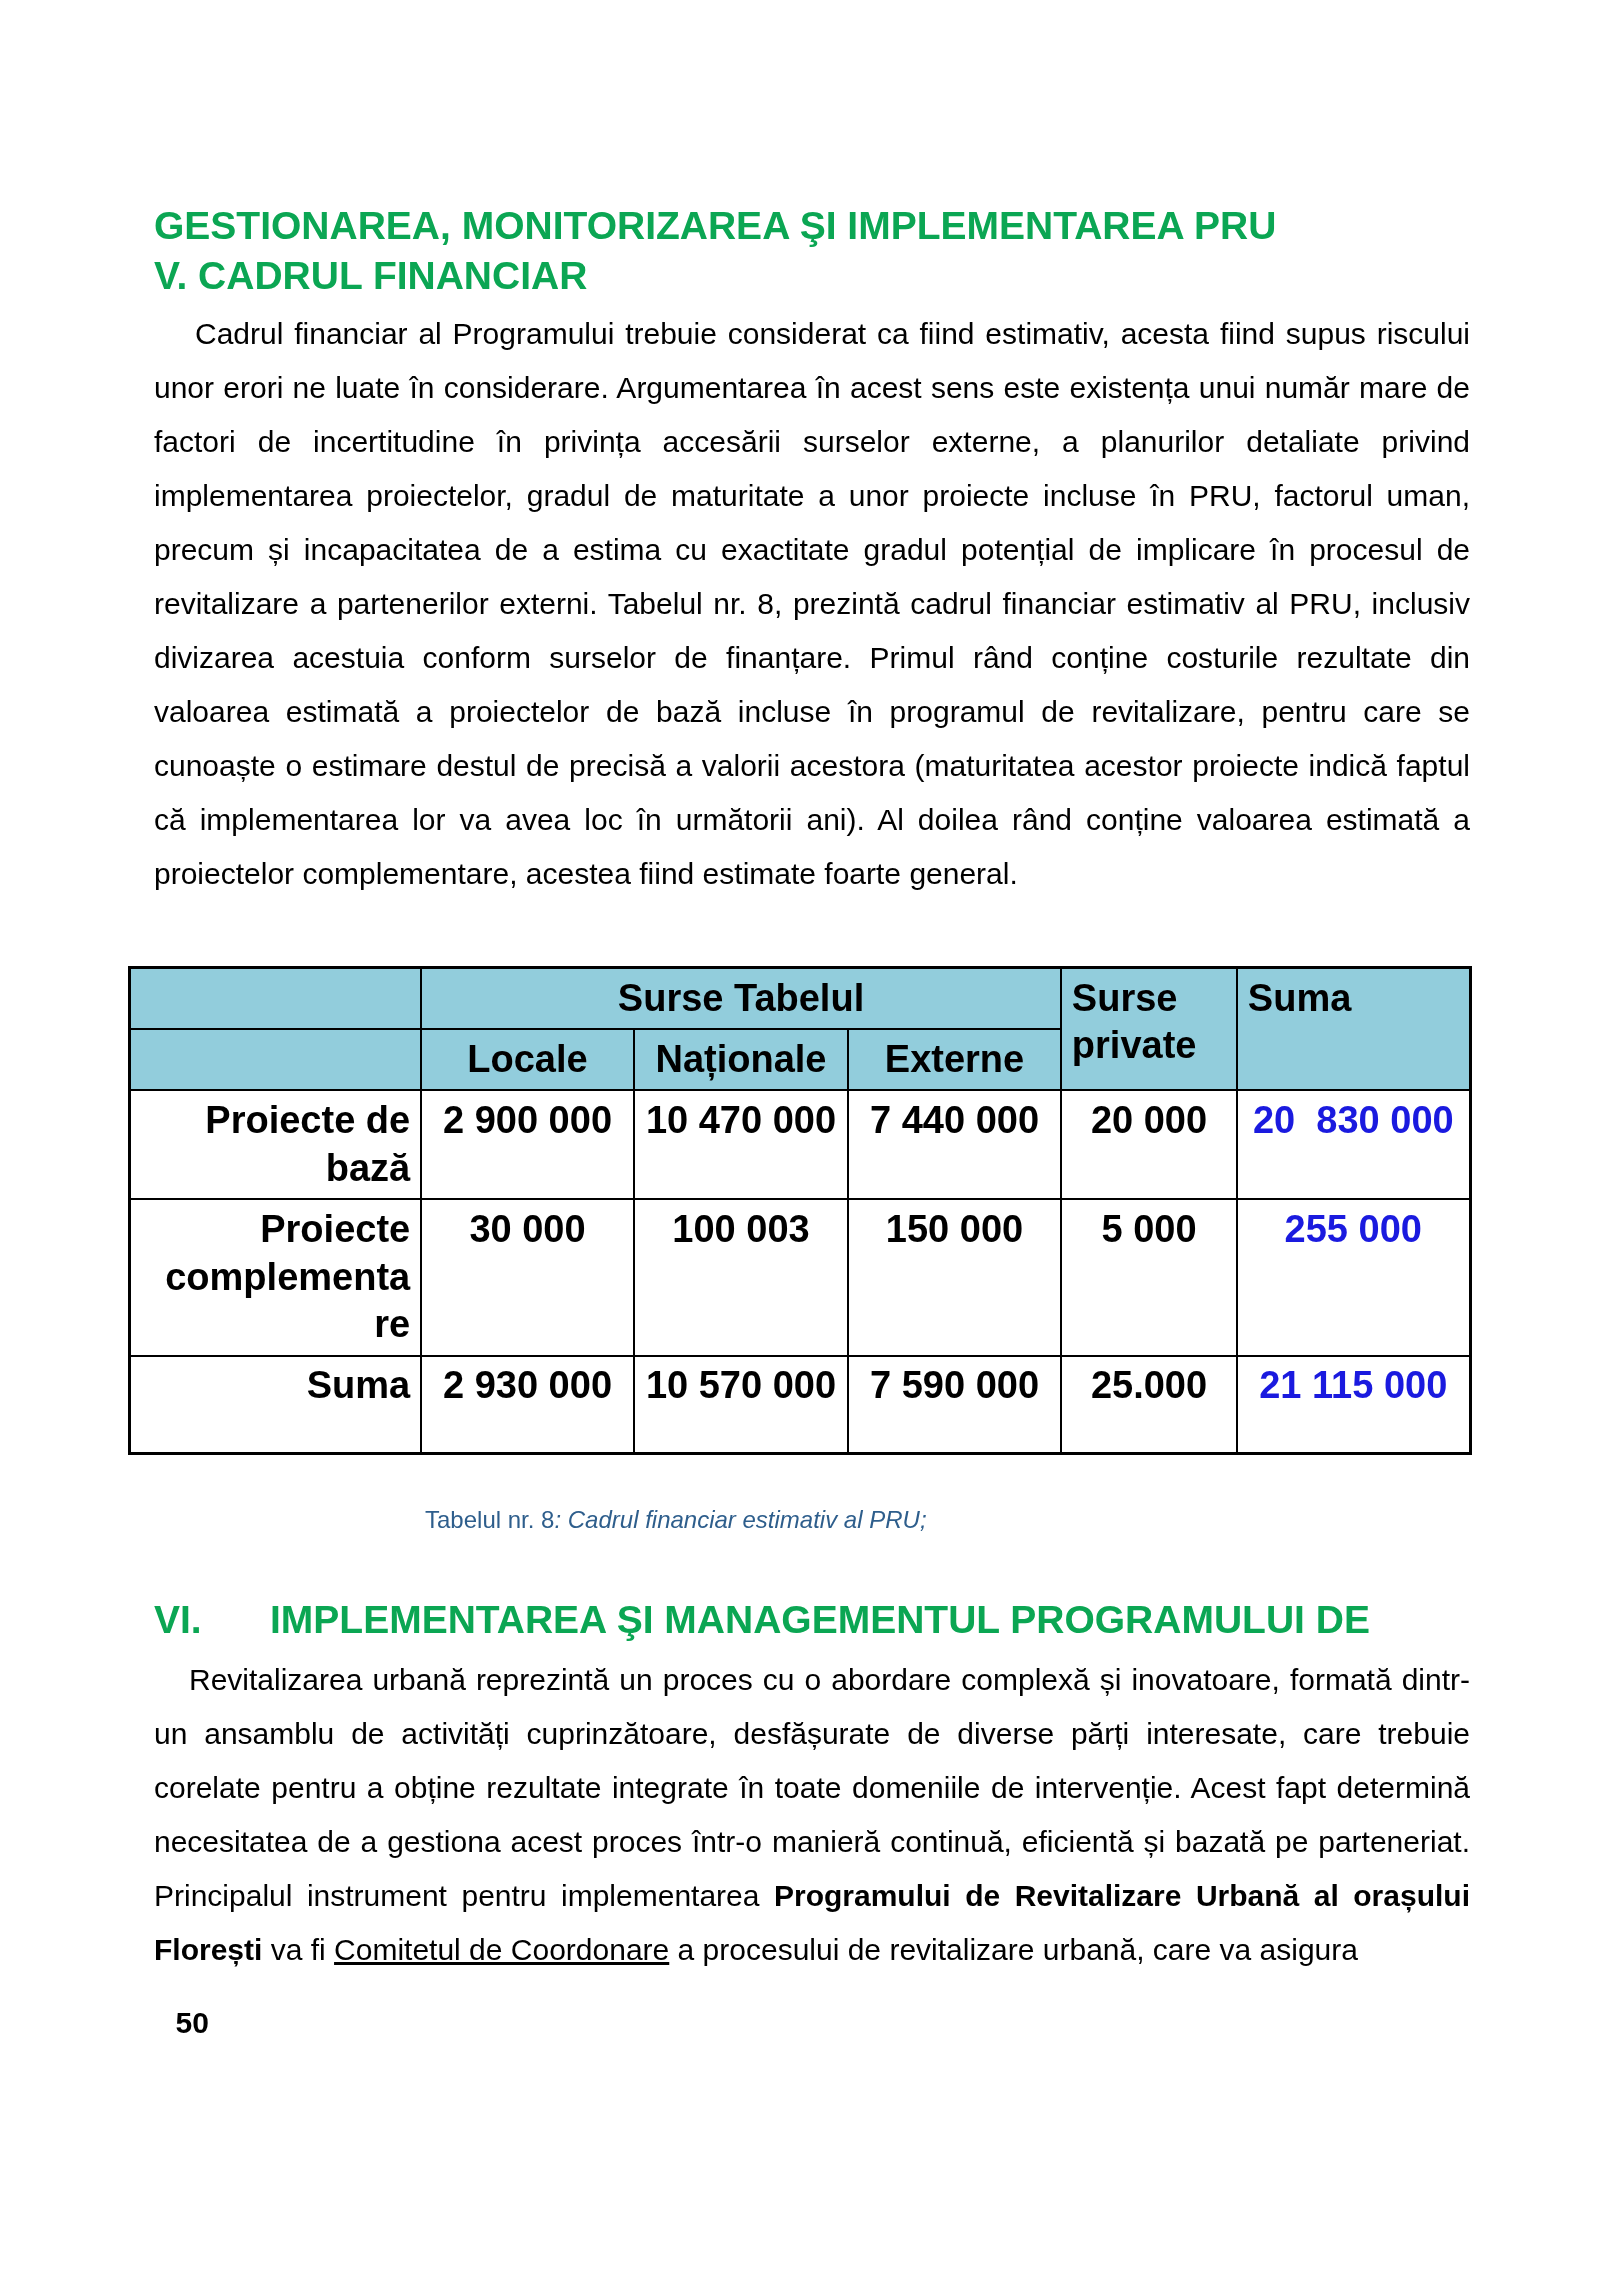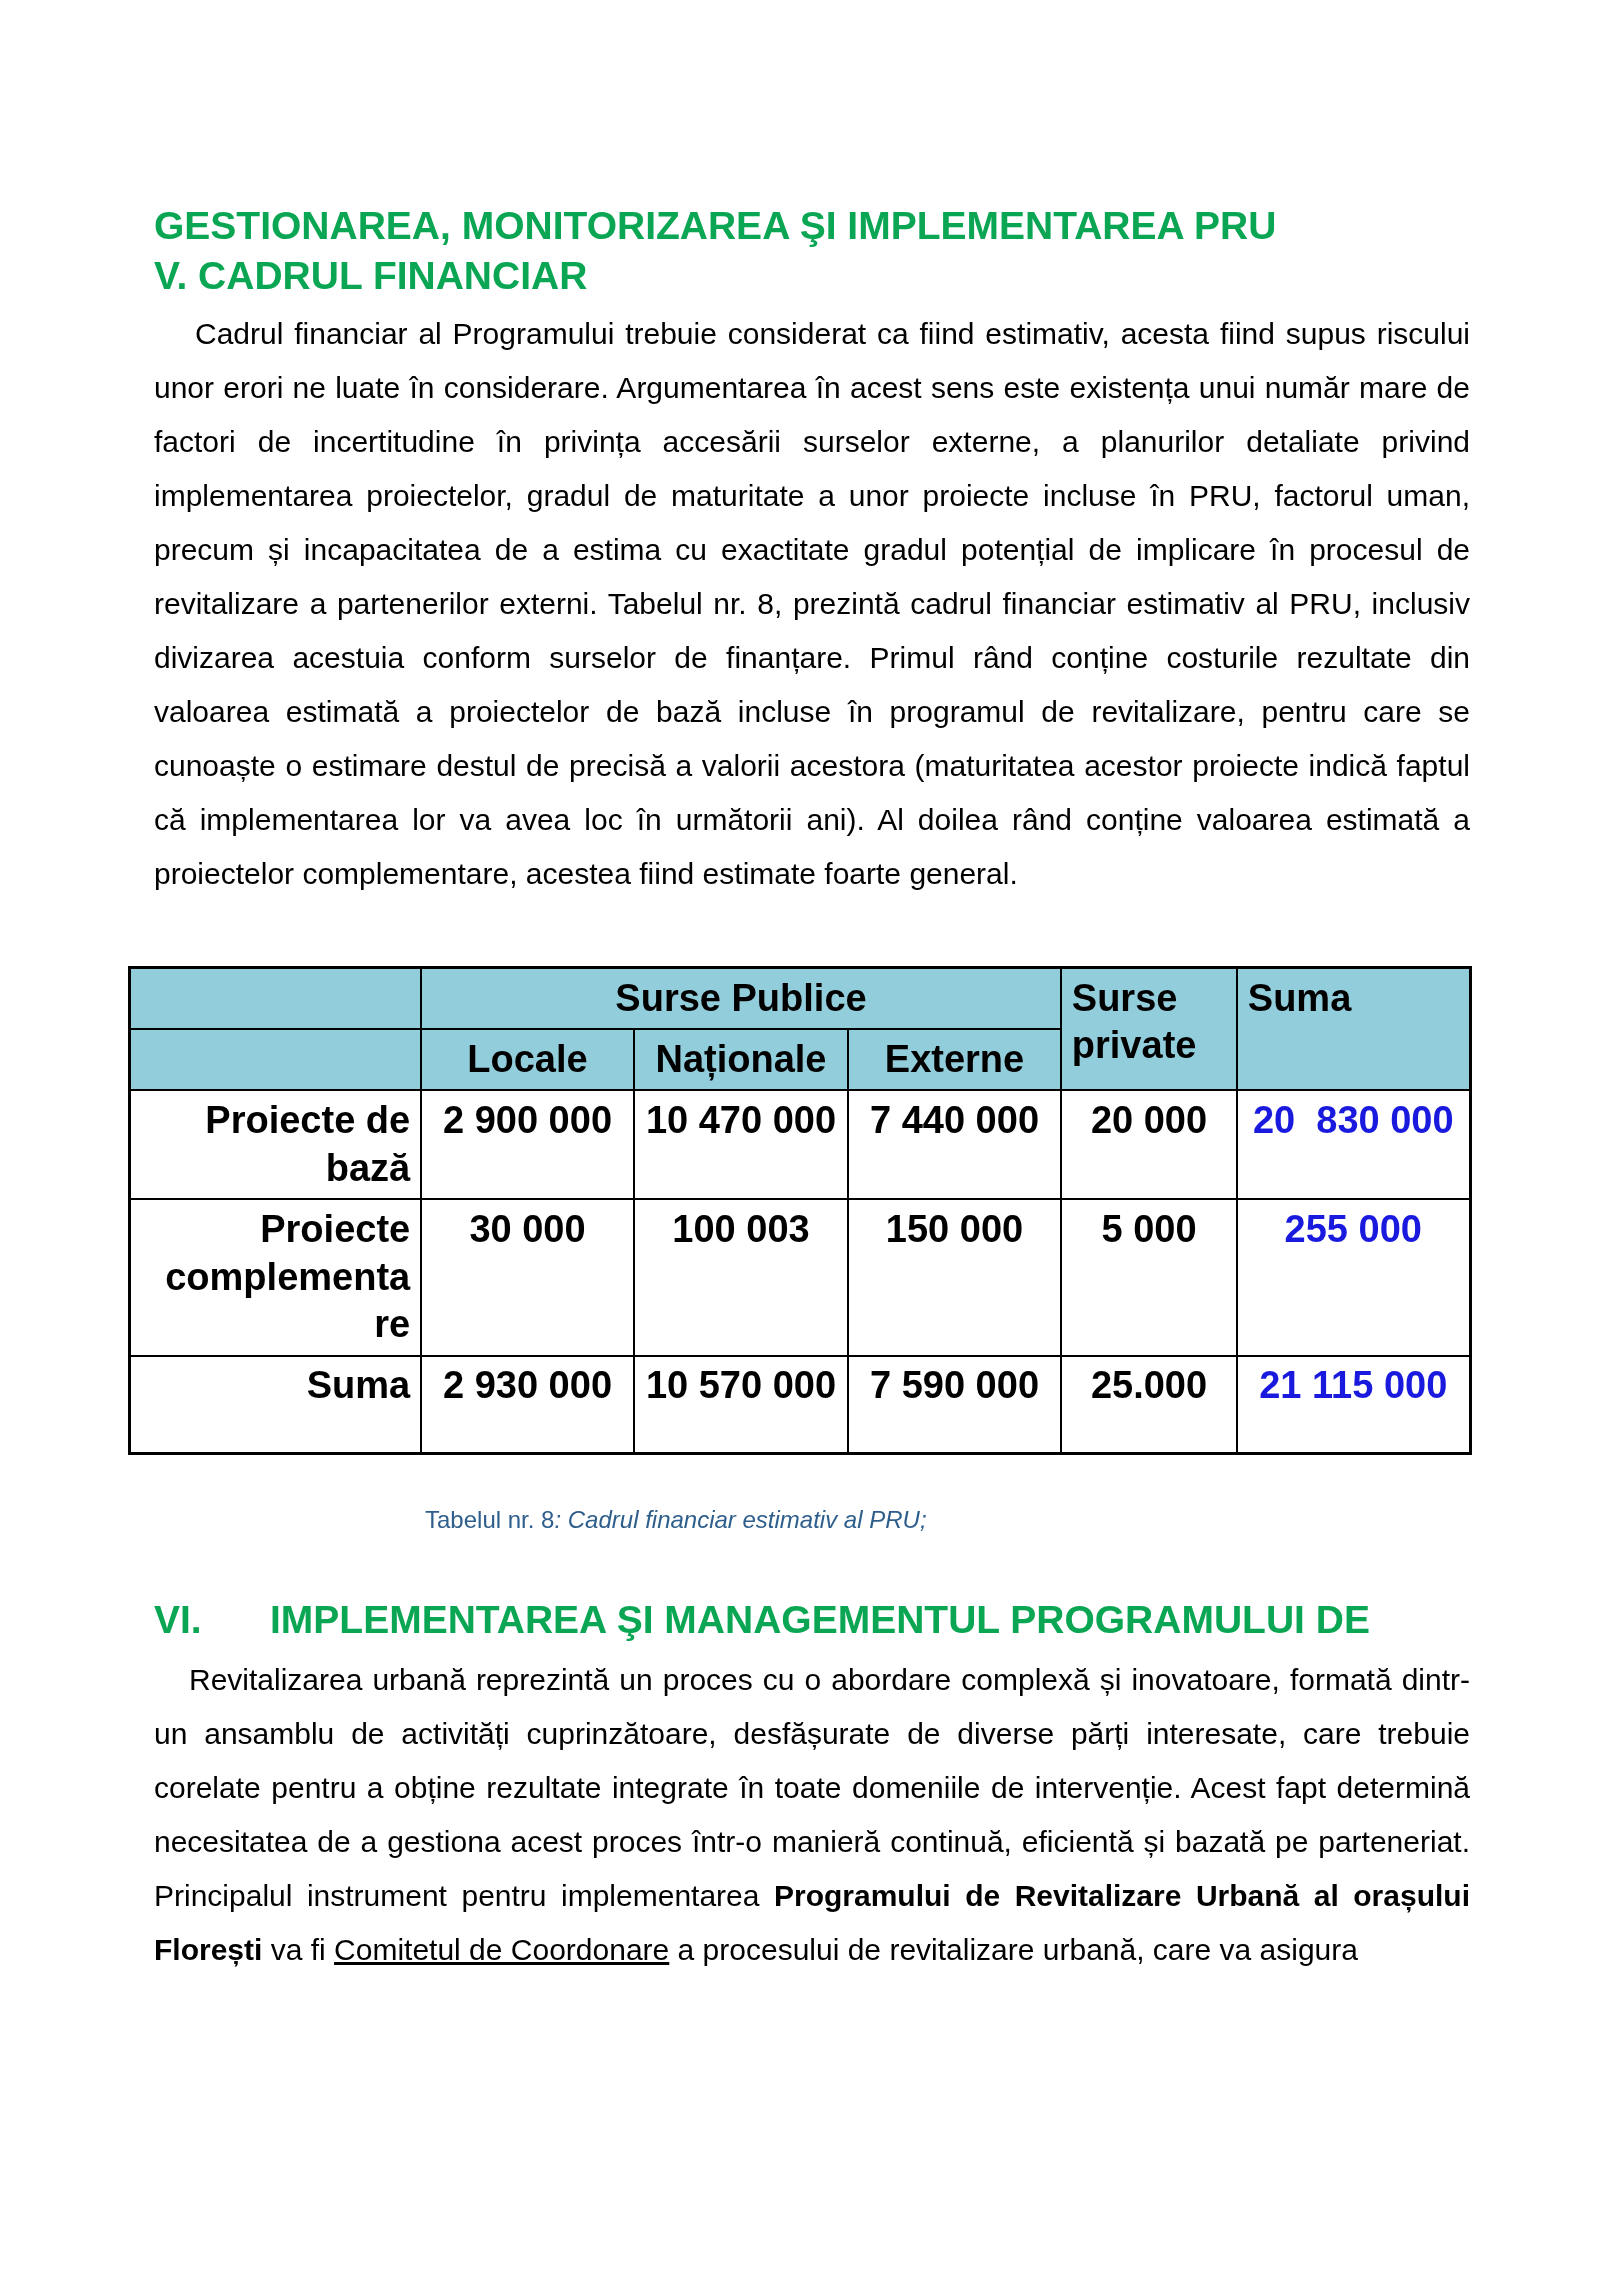--- a/index.html
+++ b/index.html
@@ -59,21 +59,21 @@
       <col style="width:292px">
       <col style="width:213px">
       <col style="width:214px">
       <col style="width:213px">
       <col style="width:176px">
       <col style="width:233px">
     </colgroup>
     <tbody>
       <tr class="row-h1">
         <td class="teal"></td>
-        <td class="teal center" colspan="3">Surse Publice</td>
+        <td class="teal center" colspan="3">Surse Tabelul</td>
         <td class="teal side-head" rowspan="2">Surse private</td>
         <td class="teal side-head" rowspan="2">Suma</td>
       </tr>
       <tr class="row-h2">
         <td class="teal"></td>
         <td class="teal center">Locale</td>
         <td class="teal center">Naționale</td>
         <td class="teal center">Externe</td>
       </tr>
       <tr class="row-r1">
@@ -110,15 +110,16 @@
   <div class="h-green heading-vi">
     <div class="vi-l1">
       <span class="vi-num">VI.</span><span>IMPLEMENTAREA ŞI MANAGEMENTUL PROGRAMULUI DE</span>
     </div>
   </div>
 
   <p class="para p2">
     <span>Revitalizarea urbană reprezintă un proces cu o abordare complexă și inovatoare, formată dintr-un ansamblu de activități cuprinzătoare, desfășurate de diverse părți interesate, care trebuie corelate pentru a obține rezultate integrate în toate domeniile de intervenție. Acest fapt determină necesitatea de a gestiona acest proces într-o manieră continuă, eficientă și bazată pe parteneriat. Principalul instrument pentru implementarea </span><b>Programului de Revitalizare Urbană al orașului Florești</b><span> va fi </span><span class="underline">Comitetul de Coordonare</span><span> a procesului de revitalizare urbană, care va asigura</span>
   </p>
 
+  <div class="page-number">50</div>
 
 </div>
 
 
 </body></html>

